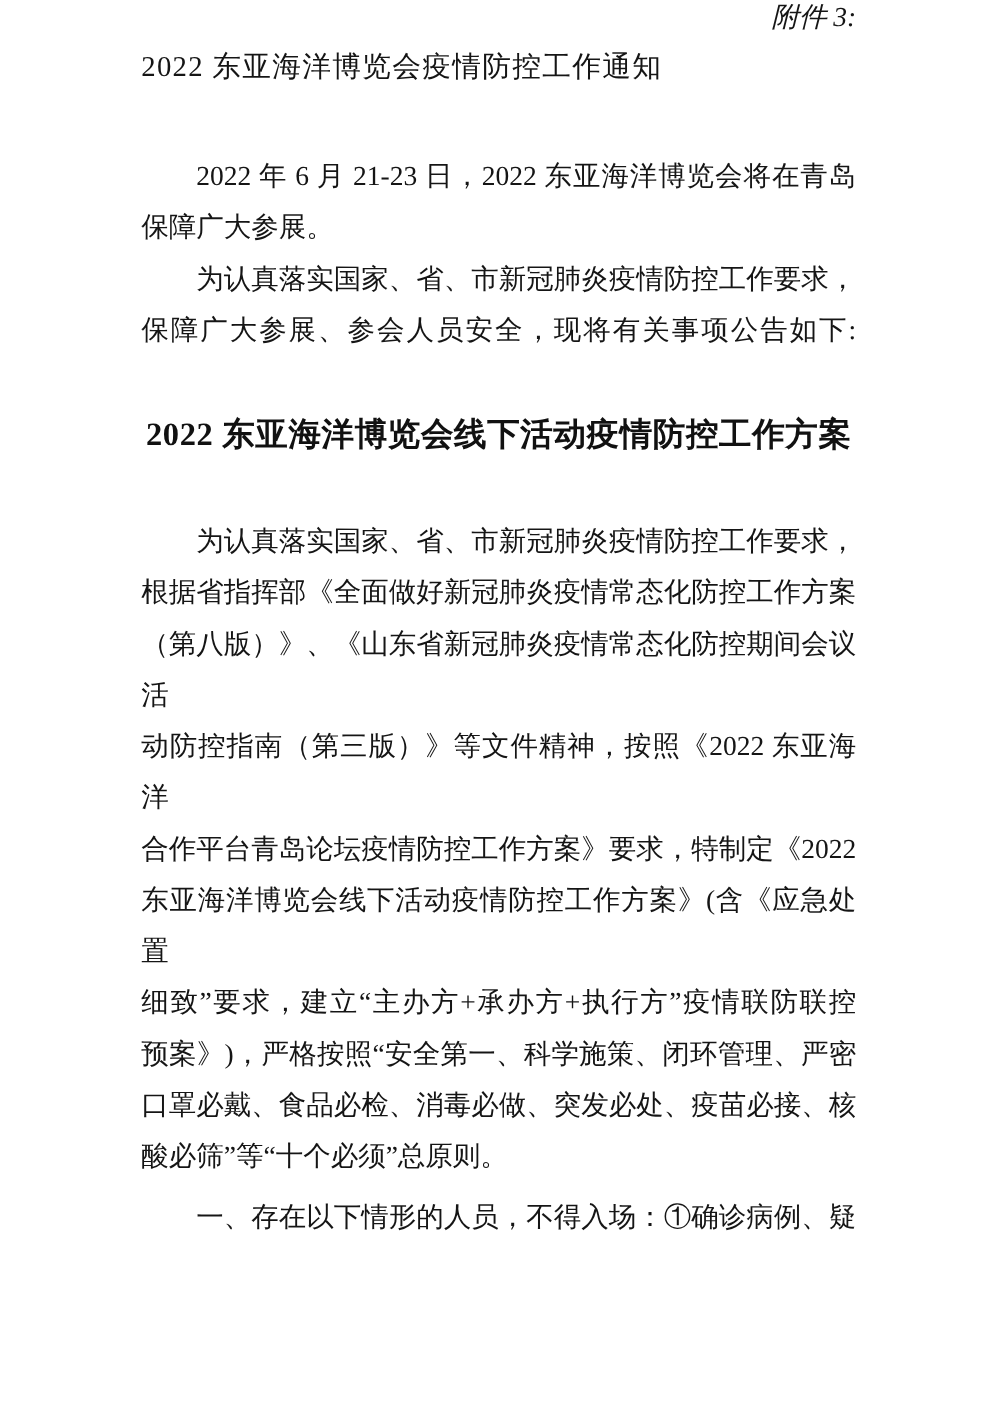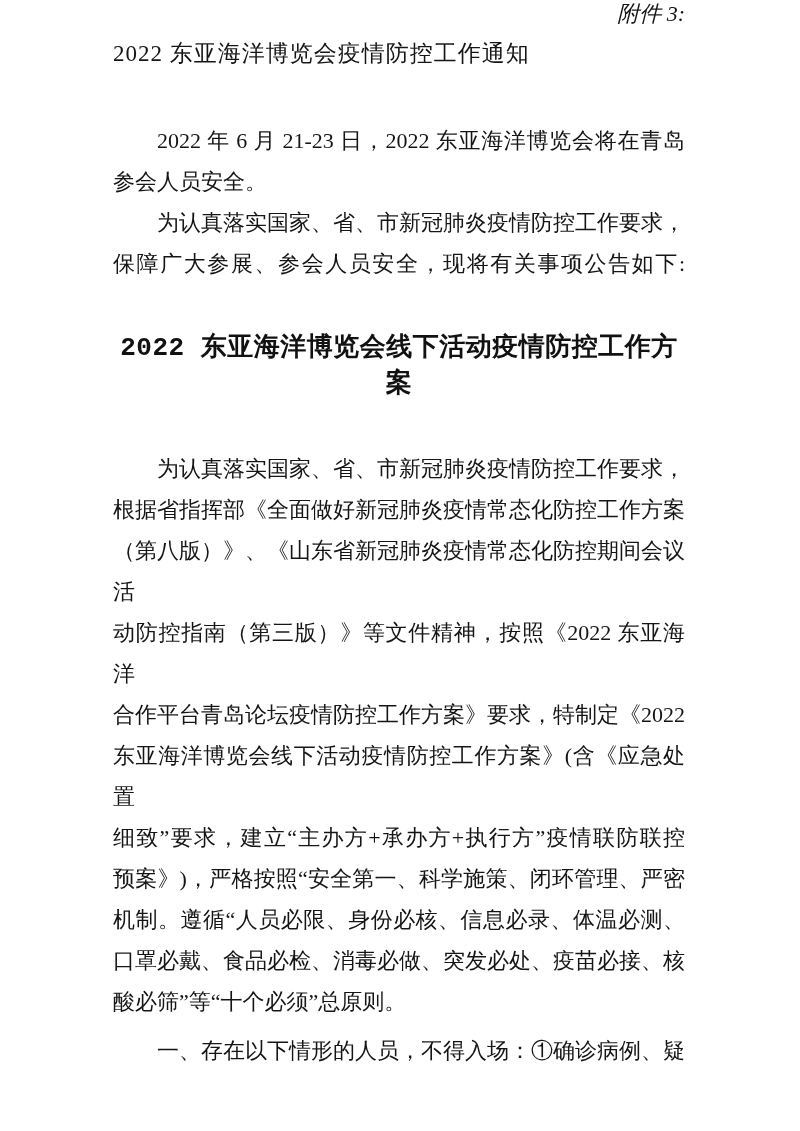--- a/index.html
+++ b/index.html
@@ -40,60 +40,59 @@
 
   .p-dates   { margin-top: 50px; }
   .p-purpose { margin-top: 0; }
 
   .section-heading {
     margin: 46px 0 0 0;
     font-size: 26px;
     line-height: 36px;
     font-weight: 700;
     text-align: center;
-    font-family: Liberation Mono, monospace;
+    font-family: Liberation Serif, serif;
     letter-spacing: 0.5px;
     color: #111111;
   }
 
   .p-main { margin-top: 46px; }
   .p-last { margin-top: 8px; }
 </style>
 </head>
 <body>
 
 <div class="page">
   <div class="content">
 
     <div class="attachment">附件 3:</div>
 
     <h1 class="notice-title">2022 东亚海洋博览会疫情防控工作通知</h1>
 
     <div class="body-par p-dates">
       <div class="line indent fill">2022 年 6 月 21-23 日，2022 东亚海洋博览会将在青岛</div>
-      <div class="line end">参会人员安全。</div>
+      <div class="line end">保障广大参展。</div>
     </div>
 
     <div class="body-par p-purpose">
       <div class="line indent fill">为认真落实国家、省、市新冠肺炎疫情防控工作要求，</div>
       <div class="line fill">保障广大参展、参会人员安全，现将有关事项公告如下:</div>
     </div>
 
     <h2 class="section-heading">2022 东亚海洋博览会线下活动疫情防控工作方案</h2>
 
     <div class="body-par p-main">
       <div class="line indent fill">为认真落实国家、省、市新冠肺炎疫情防控工作要求，</div>
       <div class="line fill">根据省指挥部《全面做好新冠肺炎疫情常态化防控工作方案</div>
       <div class="line fill">（第八版）》、《山东省新冠肺炎疫情常态化防控期间会议活</div>
       <div class="line fill">动防控指南（第三版）》等文件精神，按照《2022 东亚海洋</div>
       <div class="line fill">合作平台青岛论坛疫情防控工作方案》要求，特制定《2022</div>
       <div class="line fill">东亚海洋博览会线下活动疫情防控工作方案》(含《应急处置</div>
       <div class="line fill">细致”要求，建立“主办方+承办方+执行方”疫情联防联控</div>
       <div class="line fill">预案》)，严格按照“安全第一、科学施策、闭环管理、严密</div>
-      <div class="line fill">机制。遵循“人员必限、身份必核、信息必录、体温必测、</div>
       <div class="line fill">口罩必戴、食品必检、消毒必做、突发必处、疫苗必接、核</div>
       <div class="line end">酸必筛”等“十个必须”总原则。</div>
     </div>
 
     <div class="body-par p-last">
       <div class="line indent fill">一、存在以下情形的人员，不得入场：①确诊病例、疑</div>
     </div>
 
   </div>
 </div>

